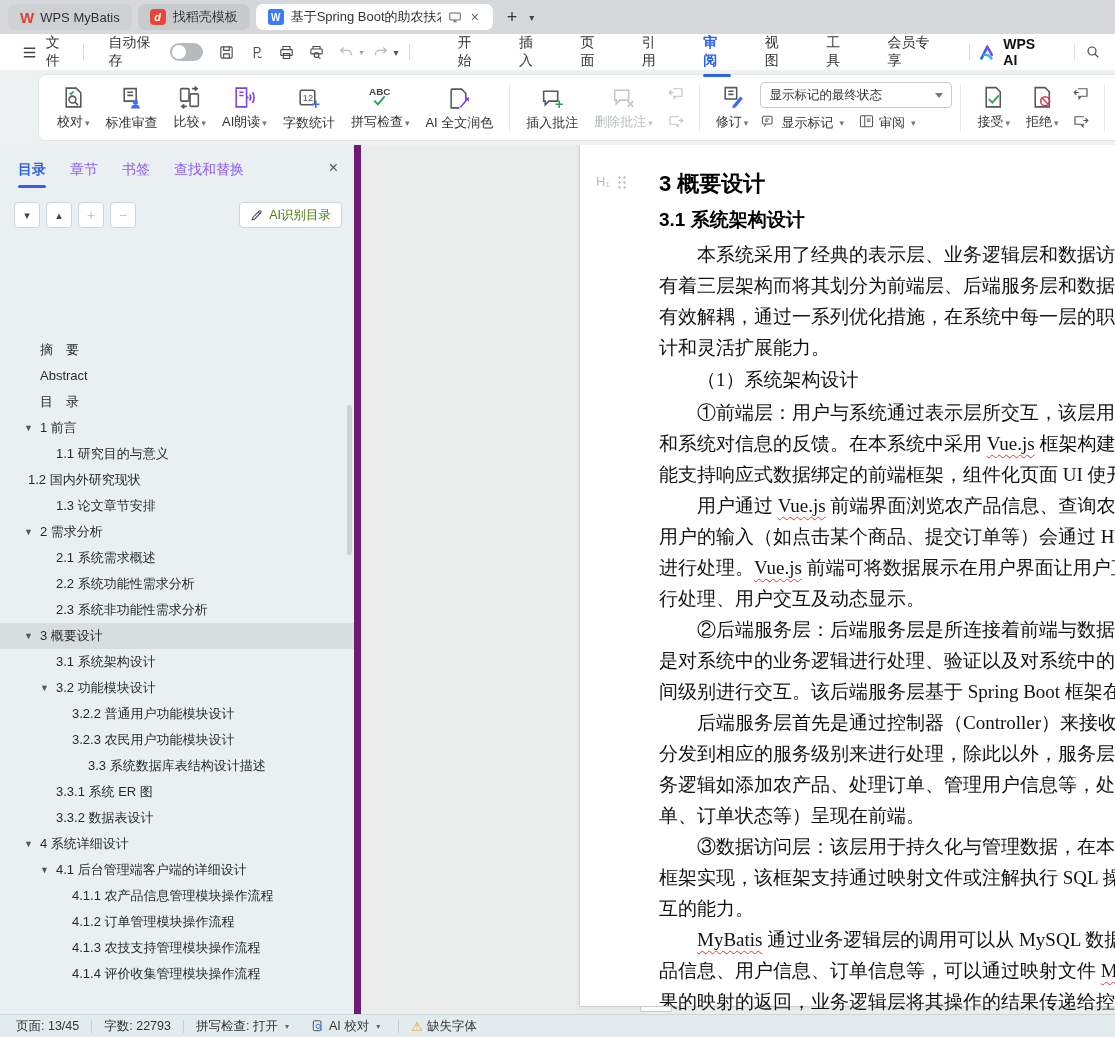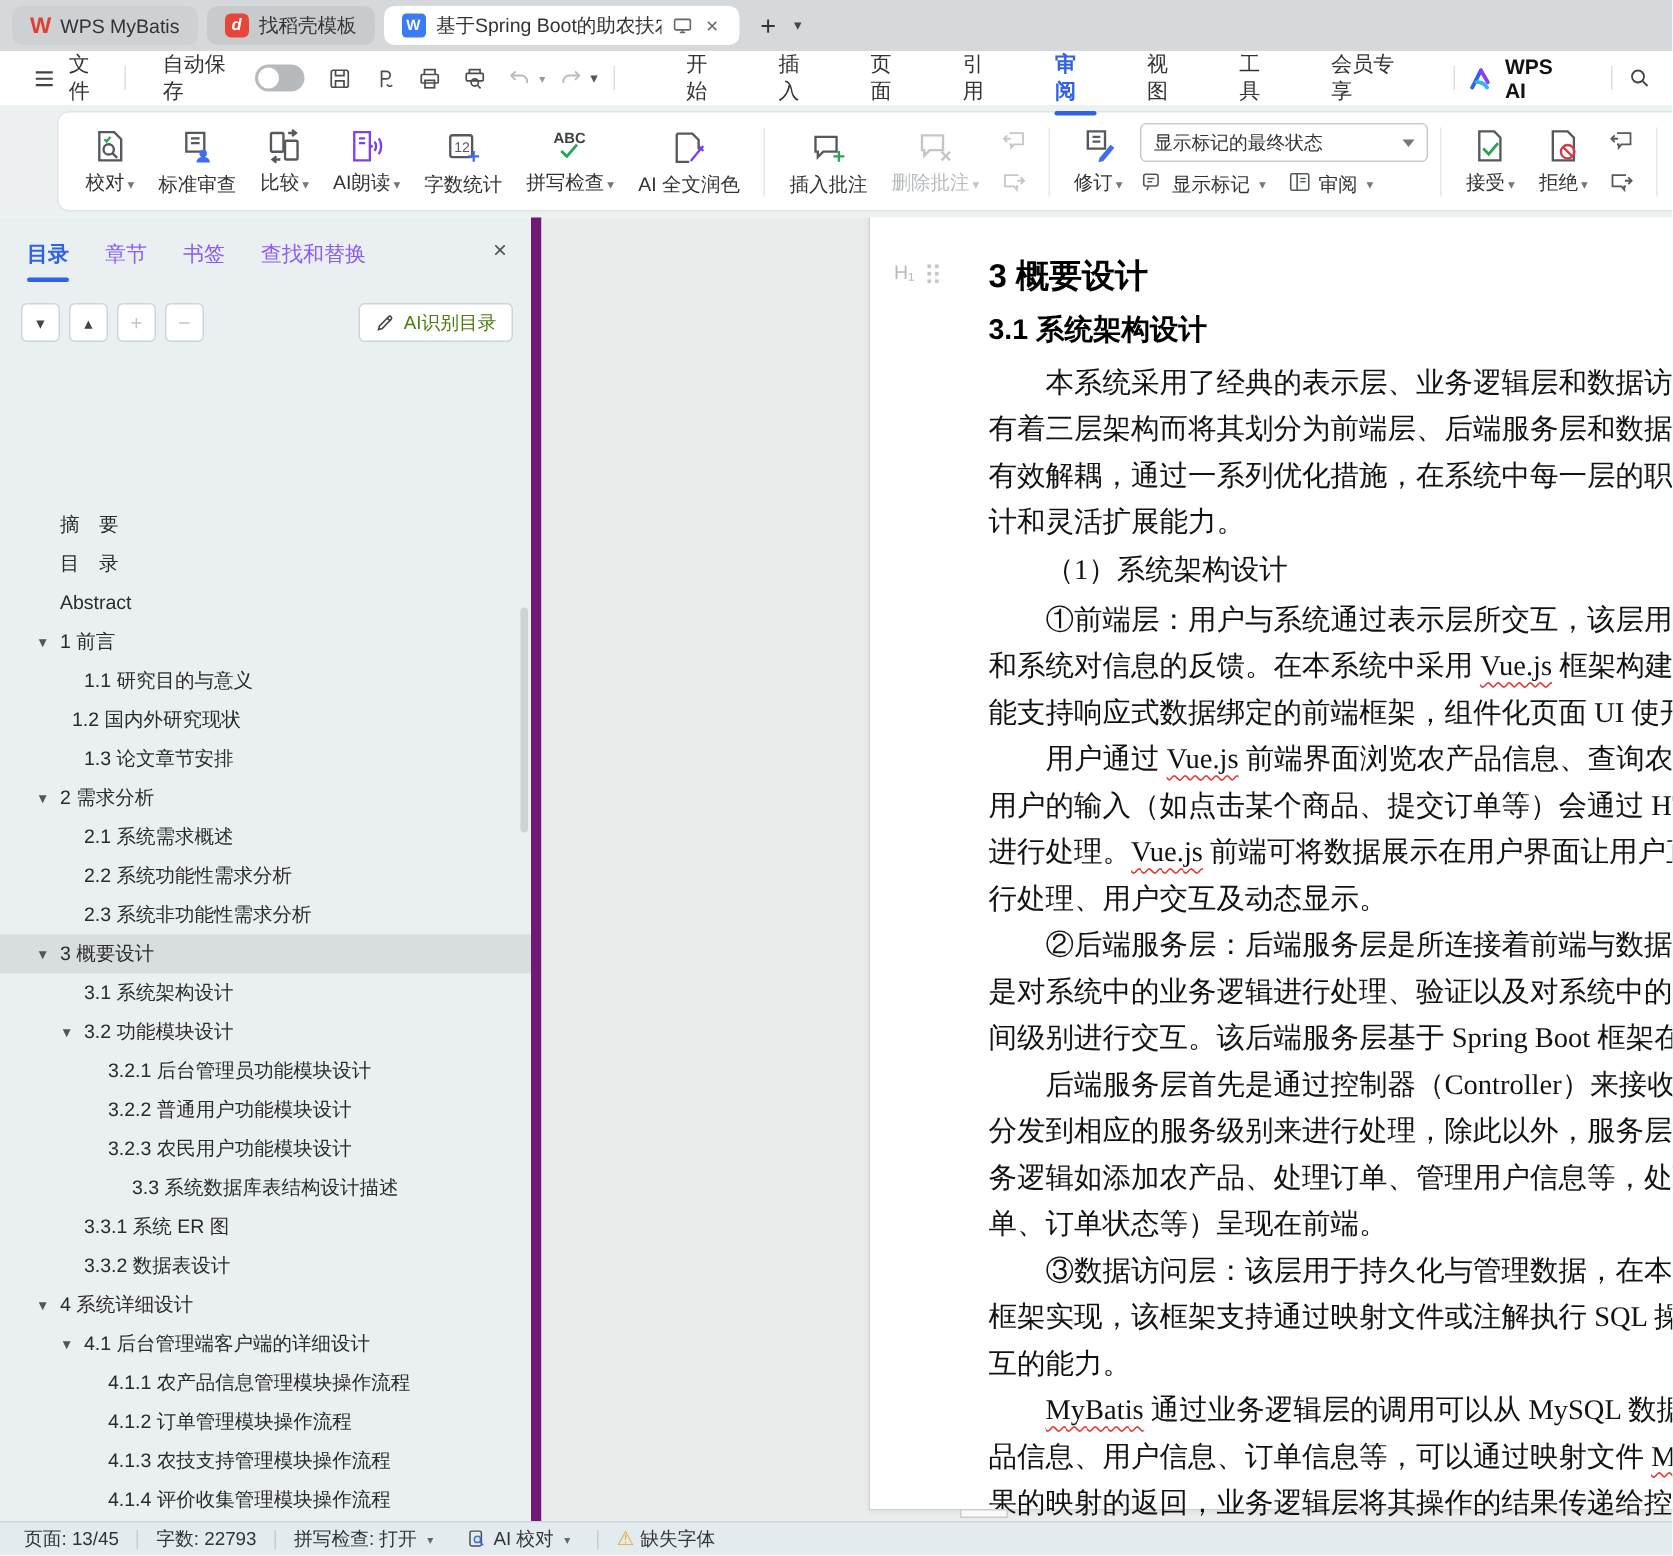--- a/index.html
+++ b/index.html
@@ -425,34 +425,33 @@
         <span class="aitoc">
           <svg viewBox="0 0 24 24" fill="none" stroke="#444" stroke-width="1.8">
               <path d="M4 20l1.2-4.2L15.5 5.5a2 2 0 012.9 2.9L8.2 18.8z"></path>
               <path d="M14 7l3 3"></path>
             </svg>
           <span>AI识别目录</span>
         </span>
       </div>
       <div class="outline" id="outlineList">
           <div class="orow" style="padding-left: 40px;"><span>摘　要</span></div>
+          <div class="orow" style="padding-left: 40px;"><span>Abstract</span></div>
           <div class="orow" style="padding-left: 40px;"><span>目　录</span></div>
-          <div class="orow" style="padding-left: 40px;"><span>Abstract</span></div>
           <div class="orow" style="padding-left: 40px;"><span class="oarrow" style="left: 24px;">▼</span><span>1 前言</span></div>
           <div class="orow" style="padding-left: 56px;"><span>1.1 研究目的与意义</span></div>
-          <div class="orow" style="padding-left: 48px;"><span>1.2 国内外研究现状</span></div>
+          <div class="orow" style="padding-left: 28px;"><span>1.2 国内外研究现状</span></div>
           <div class="orow" style="padding-left: 56px;"><span>1.3 论文章节安排</span></div>
           <div class="orow" style="padding-left: 40px;"><span class="oarrow" style="left: 24px;">▼</span><span>2 需求分析</span></div>
           <div class="orow" style="padding-left: 56px;"><span>2.1 系统需求概述</span></div>
           <div class="orow" style="padding-left: 56px;"><span>2.2 系统功能性需求分析</span></div>
           <div class="orow" style="padding-left: 56px;"><span>2.3 系统非功能性需求分析</span></div>
           <div class="orow sel" style="padding-left: 40px;"><span class="oarrow" style="left: 24px;">▼</span><span>3 概要设计</span></div>
           <div class="orow" style="padding-left: 56px;"><span>3.1 系统架构设计</span></div>
           <div class="orow" style="padding-left: 56px;"><span class="oarrow" style="left: 40px;">▼</span><span>3.2 功能模块设计</span></div>
-          <div class="orow" style="padding-left: 72px;"><span>3.2.1 后台管理员功能模块设计</span></div>
           <div class="orow" style="padding-left: 72px;"><span>3.2.2 普通用户功能模块设计</span></div>
           <div class="orow" style="padding-left: 72px;"><span>3.2.3 农民用户功能模块设计</span></div>
           <div class="orow" style="padding-left: 88px;"><span>3.3 系统数据库表结构设计描述</span></div>
           <div class="orow" style="padding-left: 56px;"><span>3.3.1 系统 ER 图</span></div>
           <div class="orow" style="padding-left: 56px;"><span>3.3.2 数据表设计</span></div>
           <div class="orow" style="padding-left: 40px;"><span class="oarrow" style="left: 24px;">▼</span><span>4 系统详细设计</span></div>
           <div class="orow" style="padding-left: 56px;"><span class="oarrow" style="left: 40px;">▼</span><span>4.1 后台管理端客户端的详细设计</span></div>
           <div class="orow" style="padding-left: 72px;"><span>4.1.1 农产品信息管理模块操作流程</span></div>
           <div class="orow" style="padding-left: 72px;"><span>4.1.2 订单管理模块操作流程</span></div>
           <div class="orow" style="padding-left: 72px;"><span>4.1.3 农技支持管理模块操作流程</span></div>

